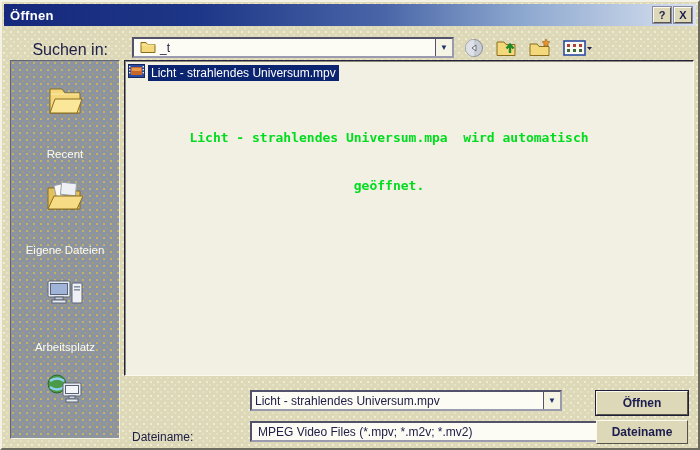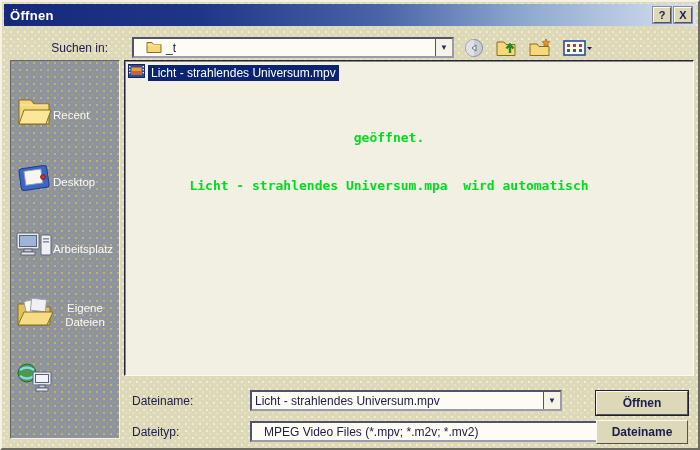--- a/index.html
+++ b/index.html
@@ -26,28 +26,28 @@
   .tb-btn{
     width:18px;height:16px;background:#dcd8b8;
     border:1px solid;border-color:#fbfaee #55534a #55534a #fbfaee;
     box-shadow:0 0 0 1px #8a8aa0;
     color:#1c1c4e;font-weight:bold;font-size:11px;line-height:14px;text-align:center;
     font-family:"Liberation Sans",sans-serif;padding:0;cursor:default;
   }
   
   .lookin-label{
     position:absolute;left:4px;top:39px;width:102px;text-align:right;
-    font-size:12px;color:#20204a;
+    font-size:16px;color:#20204a;
   }
   .combo{
     position:absolute;height:21px;background:#fdfcf4;
     border:2px solid;border-color:#52536a #9a9bae #9a9bae #52536a;
     display:flex;align-items:center;font-size:12px;color:#20204a;
   }
-  .combo .combo-text{flex:1;padding-left:12px;white-space:nowrap;overflow:hidden;}
+  .combo .combo-text{flex:1;padding-left:6px;white-space:nowrap;overflow:hidden;}
   .combo .drop-btn{
     width:17px;height:100%;background:#f6f4e4;
     border-left:1px solid #52536a;
     display:flex;align-items:center;justify-content:center;
     color:#1c2f6e;font-size:8px;cursor:default;
   }
   .lookin-combo{left:130px;top:35px;width:322px;}
   .lookin-combo .combo-text{display:flex;align-items:center;gap:4px;}
   
   .toolbar{position:absolute;left:460px;top:34px;display:flex;gap:9px;align-items:center;}
@@ -58,21 +58,21 @@
     position:absolute;left:8px;top:58px;width:110px;height:379px;
     background-color:#8c93a1;
     background-image:
       radial-gradient(circle at 2px 2px,#c5b15e 17%,transparent 18%),
       radial-gradient(circle at 5px 6px,#a39b74 13%,transparent 14%);
     background-size:7px 7px;
     border:1px solid;border-color:#63666f #f5f3e4 #f5f3e4 #63666f;
     display:flex;flex-direction:column;justify-content:space-evenly;align-items:center;
     padding:4px 2px 10px 2px;
   }
-  .place{display:flex;flex-direction:row;align-items:center;cursor:default;width:100px;}
+  .place{display:flex;flex-direction:column;align-items:center;cursor:default;width:100px;gap:24px;}
   .place-label{
     margin-top:3px;color:#fcfcf4;font-size:11.5px;text-align:center;
     line-height:14px;overflow-wrap:anywhere;
   }
   
   .filelist{
     position:absolute;left:122px;top:58px;width:570px;height:316px;
     background:#f2f0e3;
     border:1px solid;border-color:#23233c #fbfaee #fbfaee #23233c;
     box-shadow:inset 1px 1px 0 #8a8778;
@@ -80,21 +80,21 @@
   .file-row{position:absolute;left:3px;top:3px;display:flex;align-items:center;gap:3px;cursor:default;}
   .file-row .file-label{
     background:#0b2470;color:#fff;font-size:12px;padding:1px 3px;white-space:nowrap;
   }
   .auto-message{
     position:absolute;left:0;right:40px;top:37px;text-align:center;
     font-family:"DejaVu Sans Mono",monospace;font-size:13px;line-height:16px;
     color:#00dc1e;white-space:pre;font-weight:bold;
   }
   
-  .field-label{position:absolute;left:130px;font-size:12px;color:#20204a;}
+  .field-label{position:absolute;left:130px;font-size:12px;color:#20204a;margin-top:36px;}
   .filename-combo{left:248px;top:388px;width:312px;}
   .filetype-combo{left:248px;top:419px;width:372px;}
   .combo input{
     flex:1;border:none;outline:none;background:transparent;
     font-family:"Liberation Sans",sans-serif;font-size:12px;color:#20204a;padding-left:3px;
   }
   
   .push-btn{
     position:absolute;left:594px;width:92px;height:24px;
     background:#dcd8b8;
@@ -177,52 +177,42 @@
         <svg width="38" height="32" viewBox="0 0 38 32">
           <path d="M4 5h12l3 4h15v20H4z" fill="#f4d87c" stroke="#8a6d1c"></path>
           <path d="M5 10h28" stroke="#fbeca6"></path>
           <path d="M4 29l5-14h27l-5 14z" fill="#fbe79a" stroke="#8a6d1c"></path>
         </svg>
       </span>
       <span class="place-label">Recent</span>
     </div>
     <div class="place">
       <span>
-        <svg width="38" height="34" viewBox="0 0 38 34">
-          <rect x="5" y="6" width="28" height="22" rx="3" fill="#3a66c8" stroke="#1c3c8a" transform="rotate(-8 19 17)"></rect>
-          <rect x="10" y="9" width="17" height="14" fill="#f6f6f0" stroke="#9aa0aa" transform="rotate(-8 19 17)"></rect>
-          <circle cx="28" cy="16" r="2.4" fill="#c03a30" stroke="#7a201a"></circle>
-        </svg>
-      </span>
-      <span class="place-label">Desktop</span>
+        <svg width="40" height="32" viewBox="0 0 40 32">
+          <path d="M3 8h12l2 3h18v18H3z" fill="#e3c25e" stroke="#8a6d1c"></path>
+          <rect x="10" y="4" width="15" height="12" fill="#fbfbf4" stroke="#9aa0aa" transform="rotate(-12 17 10)"></rect>
+          <rect x="16" y="3" width="15" height="12" fill="#eef0f4" stroke="#9aa0aa" transform="rotate(6 23 9)"></rect>
+          <path d="M3 29l6-13h29l-6 13z" fill="#f6dd85" stroke="#8a6d1c"></path>
+        </svg>
+      </span>
+      <span class="place-label">Eigene Dateien</span>
     </div>
     <div class="place">
       <span>
         <svg width="38" height="32" viewBox="0 0 38 32">
           <rect x="2" y="4" width="22" height="16" rx="1.5" fill="#e6eaf2" stroke="#5c6474"></rect>
           <rect x="4.5" y="6.5" width="17" height="11" fill="#9fb4d8" stroke="#5c6474"></rect>
           <rect x="9" y="20" width="8" height="3" fill="#c6ccd8" stroke="#5c6474"></rect>
           <rect x="6" y="23" width="14" height="3" fill="#e6eaf2" stroke="#5c6474"></rect>
           <rect x="26" y="6" width="10" height="20" rx="1" fill="#eef0f6" stroke="#5c6474"></rect>
           <rect x="28" y="9" width="6" height="1.6" fill="#8a92a2"></rect>
           <rect x="28" y="12" width="6" height="1.6" fill="#8a92a2"></rect>
         </svg>
       </span>
       <span class="place-label">Arbeitsplatz</span>
-    </div>
-    <div class="place">
-      <span>
-        <svg width="40" height="32" viewBox="0 0 40 32">
-          <path d="M3 8h12l2 3h18v18H3z" fill="#e3c25e" stroke="#8a6d1c"></path>
-          <rect x="10" y="4" width="15" height="12" fill="#fbfbf4" stroke="#9aa0aa" transform="rotate(-12 17 10)"></rect>
-          <rect x="16" y="3" width="15" height="12" fill="#eef0f4" stroke="#9aa0aa" transform="rotate(6 23 9)"></rect>
-          <path d="M3 29l6-13h29l-6 13z" fill="#f6dd85" stroke="#8a6d1c"></path>
-        </svg>
-      </span>
-      <span class="place-label">Eigene Dateien</span>
     </div>
     <div class="place">
       <span>
         <svg width="40" height="32" viewBox="0 0 40 32">
           <circle cx="12" cy="11" r="9" fill="#4a9a4a" stroke="#2a6a2a"></circle>
           <path d="M5 8q7-5 14 0M5 14q7 5 14 0" fill="none" stroke="#8fd0f0" stroke-width="2.4"></path>
           <rect x="18" y="10" width="18" height="13" rx="1.5" fill="#e6eaf2" stroke="#5c6474"></rect>
           <rect x="20.5" y="12.5" width="13" height="8" fill="#f2f4f8" stroke="#5c6474"></rect>
           <rect x="24" y="23" width="6" height="3" fill="#c6ccd8" stroke="#5c6474"></rect>
           <rect x="21" y="26" width="12" height="3" fill="#e6eaf2" stroke="#5c6474"></rect>
@@ -244,22 +234,22 @@
               <rect x="1" y="8" width="1.4" height="1.4"></rect>
               <rect x="14.6" y="2" width="1.4" height="1.4"></rect>
               <rect x="14.6" y="5" width="1.4" height="1.4"></rect>
               <rect x="14.6" y="8" width="1.4" height="1.4"></rect>
             </g>
         </svg>
       </span>
       <span class="file-label">Licht - strahlendes Universum.mpv</span>
     </div>
     <div class="auto-message">
+      <div>Licht - strahlendes Universum.mpa  wird automatisch</div>
       <div>geöffnet.</div>
-      <div>Licht - strahlendes Universum.mpa  wird automatisch</div>
     </div>
   </div>
 
   <div class="field-label" style="top:392px;">Dateiname:</div>
   <div class="combo filename-combo">
     <input value="Licht - strahlendes Universum.mpv" style="">
     <span class="drop-btn">▼</span>
   </div>
 
   <div class="field-label" style="top:423px;text-align:right;">Dateityp:</div>

